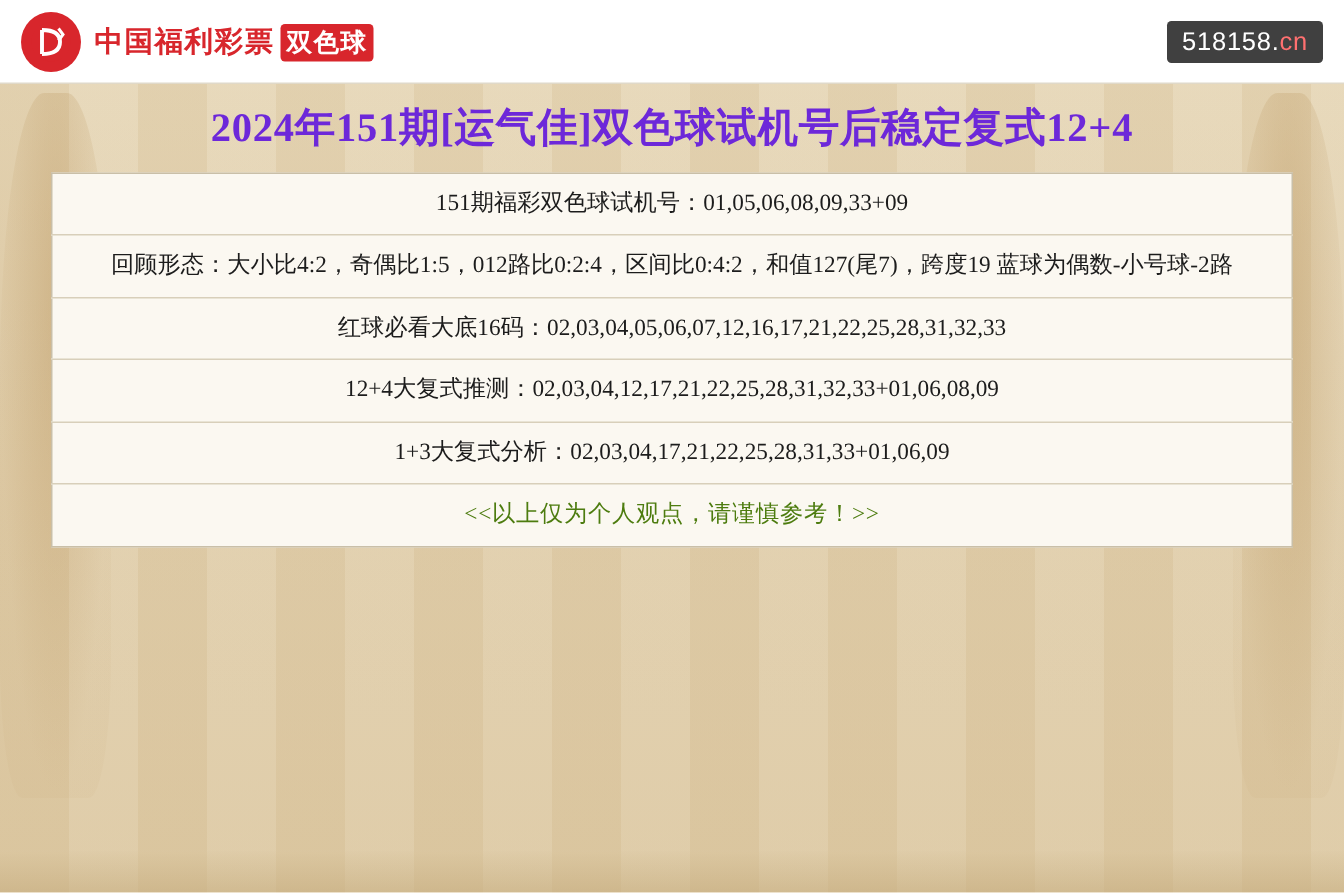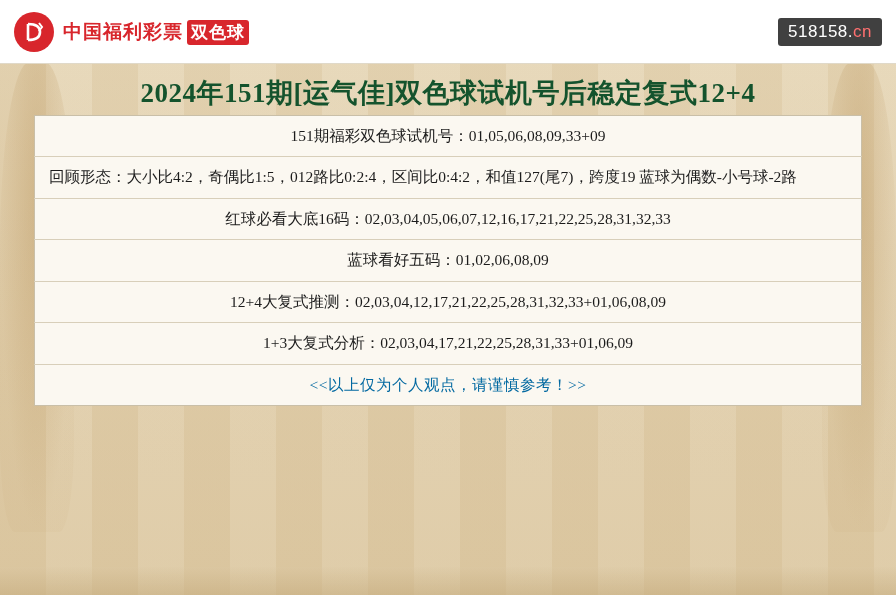--- a/index.html
+++ b/index.html
@@ -30,21 +30,21 @@
     position: absolute;
     top: 62px;
     width: 74px;
     height: 470px;
     background: radial-gradient(ellipse at 50% 30%, rgba(180,140,80,0.35), rgba(180,140,80,0.05) 70%);
     border-radius: 40% 40% 20% 20%;
   }
   
   .header {
     position: relative;
-    height: 64px;
+    height: 56px;
     background: #ffffff;
     border-bottom: 1px solid #e0d9c9;
     display: flex;
     align-items: center;
     padding: 0 14px;
     box-sizing: border-box;
   }
   .logo-mark {
     width: 40px;
     height: 40px;
@@ -85,22 +85,22 @@
     letter-spacing: 0.5px;
   }
   .site-tag .suffix { color: #ff7070; }
   
   .page-title {
     position: relative;
     text-align: center;
     font-family: "Liberation Serif", serif;
     font-size: 27px;
     font-weight: bold;
-    color: #14532d;
-    padding: 11px 0 4px;
+    color: #6d28d9;
+    padding: 11px 0 12px;
     letter-spacing: 0.5px;
   }
   
   .content-wrap {
     position: relative;
     padding: 0 34px;
     box-sizing: border-box;
   }
   .info-table {
     width: 828px;
@@ -111,23 +111,23 @@
   .info-table tr { border-bottom: 1px solid #d8cfba; }
   .info-table tr:last-child { border-bottom: none; }
   .info-table td {
     padding: 9px 14px;
     font-size: 15.5px;
     color: #1c1c1c;
     font-family: "Liberation Serif", serif;
     line-height: 1.45;
     text-align: center;
   }
-  td.left-text { text-align: left; }
+  td.left-text { text-align: center; }
   .note-row td {
-    color: #0369a1;
+    color: #4d7c0f;
     letter-spacing: 0.5px;
   }
   .footer-strip {
     position: absolute;
     left: 0;
     right: 0;
     bottom: 0;
     height: 28px;
     background: linear-gradient(180deg, rgba(221,202,166,0.2), rgba(197,172,126,0.55));
   }
@@ -163,23 +163,20 @@
       <tr>
           <td>151期福彩双色球试机号：01,05,06,08,09,33+09</td>
         </tr>
       <tr>
           <td class="left-text">回顾形态：大小比4:2，奇偶比1:5，012路比0:2:4，区间比0:4:2，和值127(尾7)，跨度19 蓝球为偶数-小号球-2路</td>
         </tr>
       <tr>
           <td>红球必看大底16码：02,03,04,05,06,07,12,16,17,21,22,25,28,31,32,33</td>
         </tr>
       <tr>
-          <td>蓝球看好五码：01,02,06,08,09</td>
-        </tr>
-      <tr>
           <td>12+4大复式推测：02,03,04,12,17,21,22,25,28,31,32,33+01,06,08,09</td>
         </tr>
       <tr>
           <td>1+3大复式分析：02,03,04,17,21,22,25,28,31,33+01,06,09</td>
         </tr>
       <tr class="note-row">
           <td>&lt;&lt;以上仅为个人观点，请谨慎参考！&gt;&gt;</td>
         </tr>
     </tbody>
   </table>

